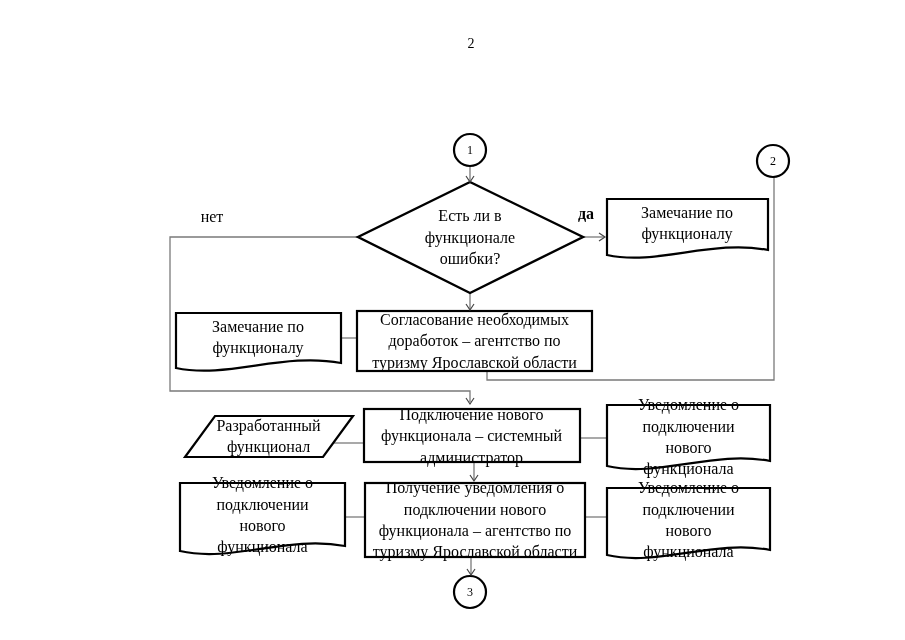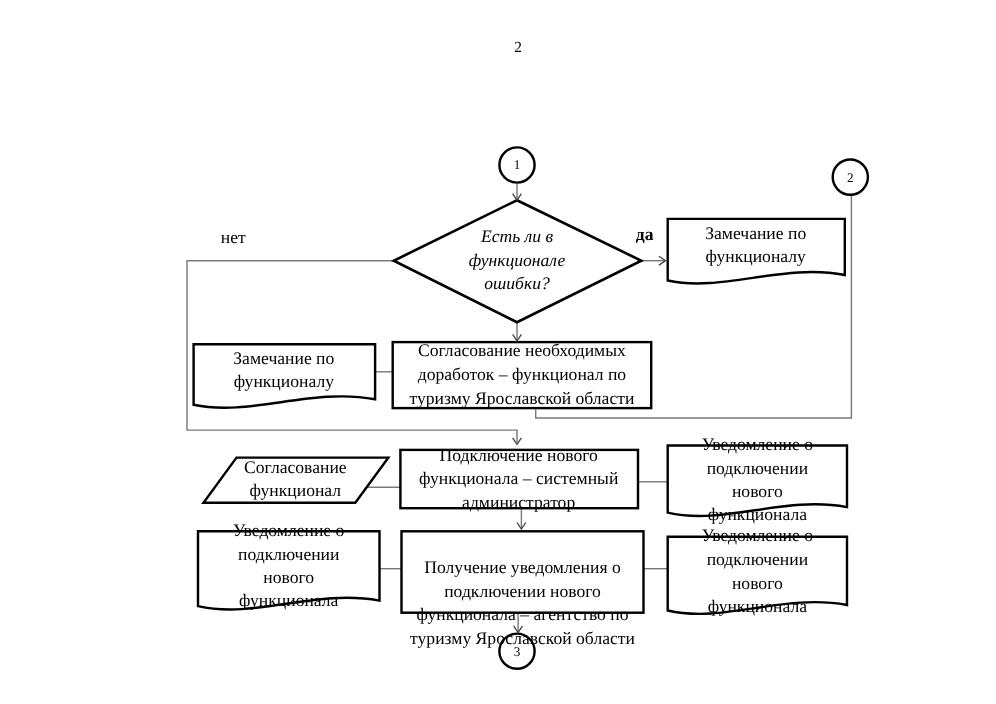--- a/index.html
+++ b/index.html
@@ -96,33 +96,33 @@
 
   <div class="lbl pagenum" style="left:455px;top:34px;width:32px;height:20px;">2</div>
 
   <div class="lbl num" style="left:454px;top:134px;width:32px;height:32px;">1</div>
   <div class="lbl num" style="left:757px;top:145px;width:32px;height:32px;">2</div>
   <div class="lbl num" style="left:454px;top:576px;width:32px;height:32px;">3</div>
 
   <div class="lbl" style="left:190px;top:208px;width:44px;height:18px;">нет</div>
   <div class="lbl" style="left:566px;top:205px;width:40px;height:18px;font-weight:bold;">да</div>
 
-  <div class="lbl" style="left:415px;top:200px;width:110px;height:75px;font-style:italic;">Есть ли в функционале ошибки?</div>
+  <div class="lbl" style="left:415px;top:200px;width:110px;height:75px;">Есть ли в функционале ошибки?</div>
 
   <div class="lbl" style="left:627px;top:201px;width:120px;height:44px;">Замечание по функционалу</div>
 
   <div class="lbl" style="left:198px;top:315px;width:120px;height:44px;">Замечание по функционалу</div>
 
-  <div class="lbl" style="left:367px;top:313px;width:215px;height:56px;">Согласование необходимых доработок – функционал по туризму Ярославской области</div>
+  <div class="lbl" style="left:367px;top:313px;width:215px;height:56px;">Согласование необходимых доработок – агентство по туризму Ярославской области</div>
 
-  <div class="lbl" style="left:211px;top:415px;width:115px;height:42px;">Согласование функционал</div>
+  <div class="lbl" style="left:211px;top:415px;width:115px;height:42px;">Разработанный функционал</div>
 
   <div class="lbl" style="left:369px;top:411px;width:205px;height:50px;">Подключение нового функционала – системный администратор</div>
 
   <div class="lbl" style="left:621px;top:408px;width:135px;height:58px;">Уведомление о подключении нового функционала</div>
 
   <div class="lbl" style="left:195px;top:486px;width:135px;height:58px;">Уведомление о подключении нового функционала</div>
 
-  <div class="lbl" style="left:370px;top:514px;width:210px;height:70px;text-align:center;">Получение уведомления о подключении нового функционала – агентство по туризму Ярославской области</div>
+  <div class="lbl" style="left:370px;top:485px;width:210px;height:70px;text-align:center;">Получение уведомления о подключении нового функционала – агентство по туризму Ярославской области</div>
 
   <div class="lbl" style="left:621px;top:491px;width:135px;height:58px;">Уведомление о подключении нового функционала</div>
 
 </div>
 
 </body></html>

